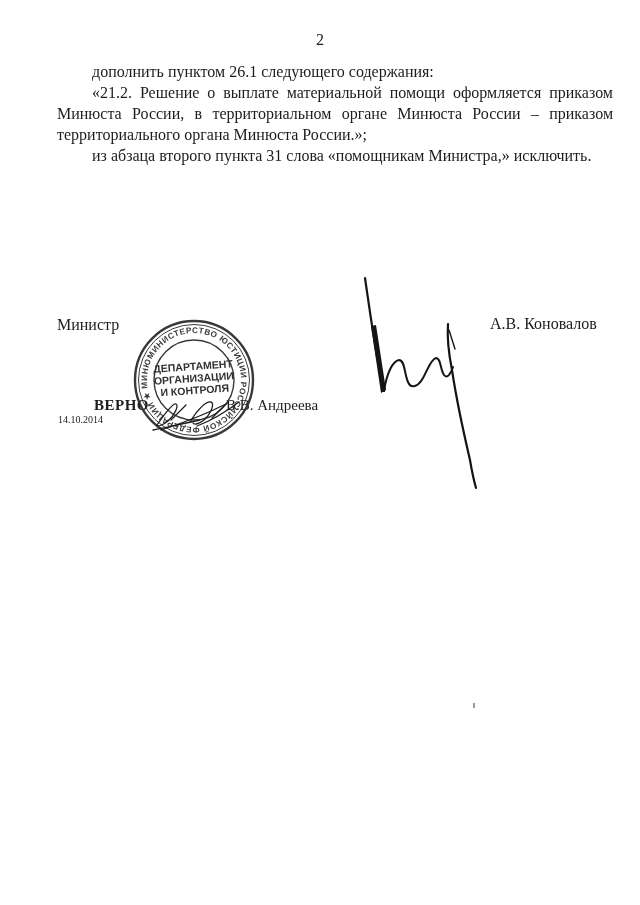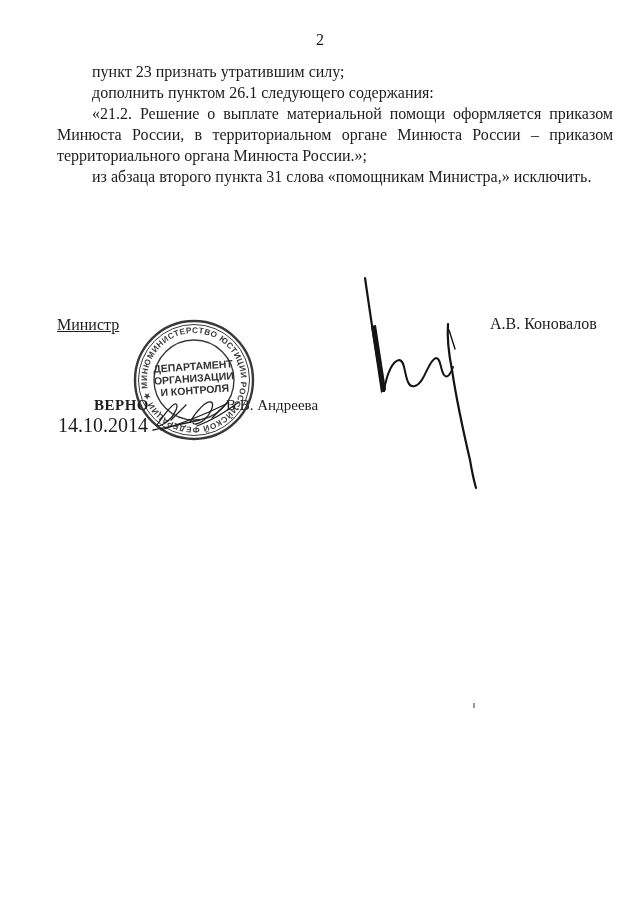--- a/index.html
+++ b/index.html
@@ -26,39 +26,38 @@
     text-align: justify;
   }
   .body-text p {
     text-indent: 35px;
     margin: 0;
   }
   .minister-label {
     position: absolute;
     left: 57px; top: 316px;
     font-size: 16px;
-    text-decoration: underline;
   }
   .minister-name {
     position: absolute;
     left: 490px; top: 315px;
     font-size: 16px;
   }
   .verno-label {
     position: absolute;
     left: 58px; top: 397px;
     font-size: 15px;
     font-weight: bold;
     letter-spacing: 0.5px;
     margin-left: 36px;
   }
   .cert-date {
     position: absolute;
     left: 58px; top: 414px;
-    font-size: 20px;
+    font-size: 10px;
   }
   .certifier-name {
     position: absolute;
     left: 226px; top: 397px;
     font-size: 15px;
     z-index: 1;
   }
   .ink-overlay {
     position: absolute;
     left: 0; top: 0;
@@ -86,21 +85,20 @@
     fill: #222222;
     text-anchor: middle;
   }
 </style>
 </head>
 <body>
 
 <div class="page-number">2</div>
 
 <div class="body-text">
-  <p>пункт 23 признать утратившим силу;</p>
   <p>дополнить пунктом 26.1 следующего содержания:</p>
   <p>«21.2. Решение о выплате материальной помощи оформляется приказом Минюста России, в территориальном органе Минюста России – приказом территориального органа Минюста России.»;</p>
   <p>из абзаца второго пункта 31 слова «помощникам Министра,» исключить.</p>
 </div>
 
 <div class="minister-label">Министр</div>
 <div class="minister-name">А.В. Коновалов</div>
 
 <div class="verno-label">ВЕРНО</div>
 <div class="cert-date">14.10.2014</div>

